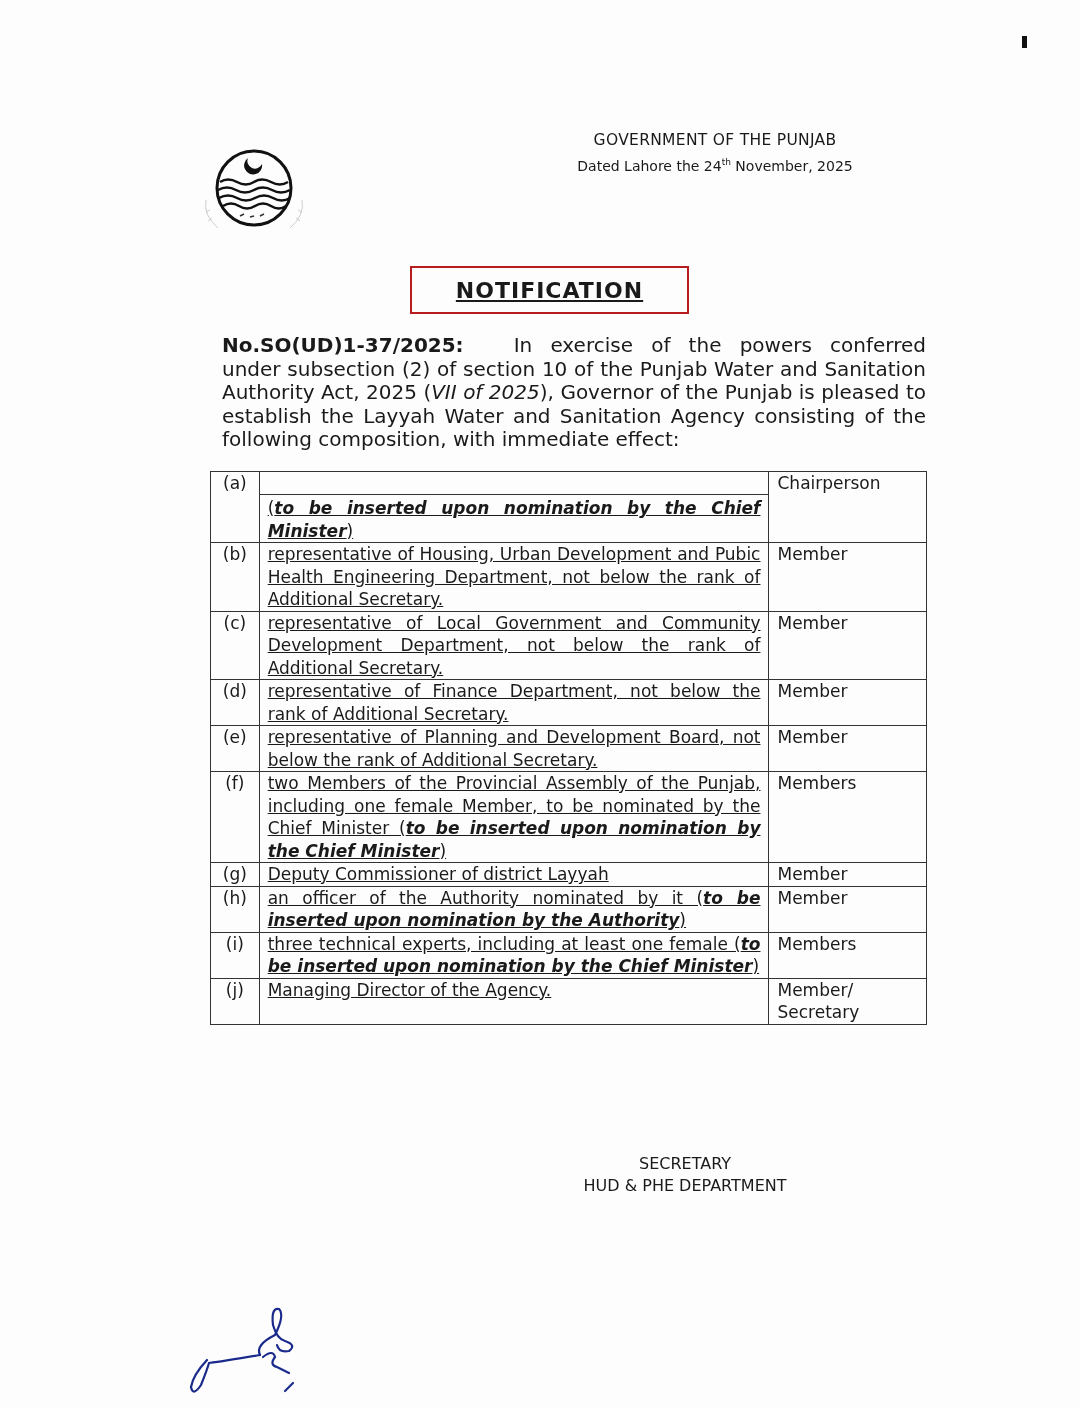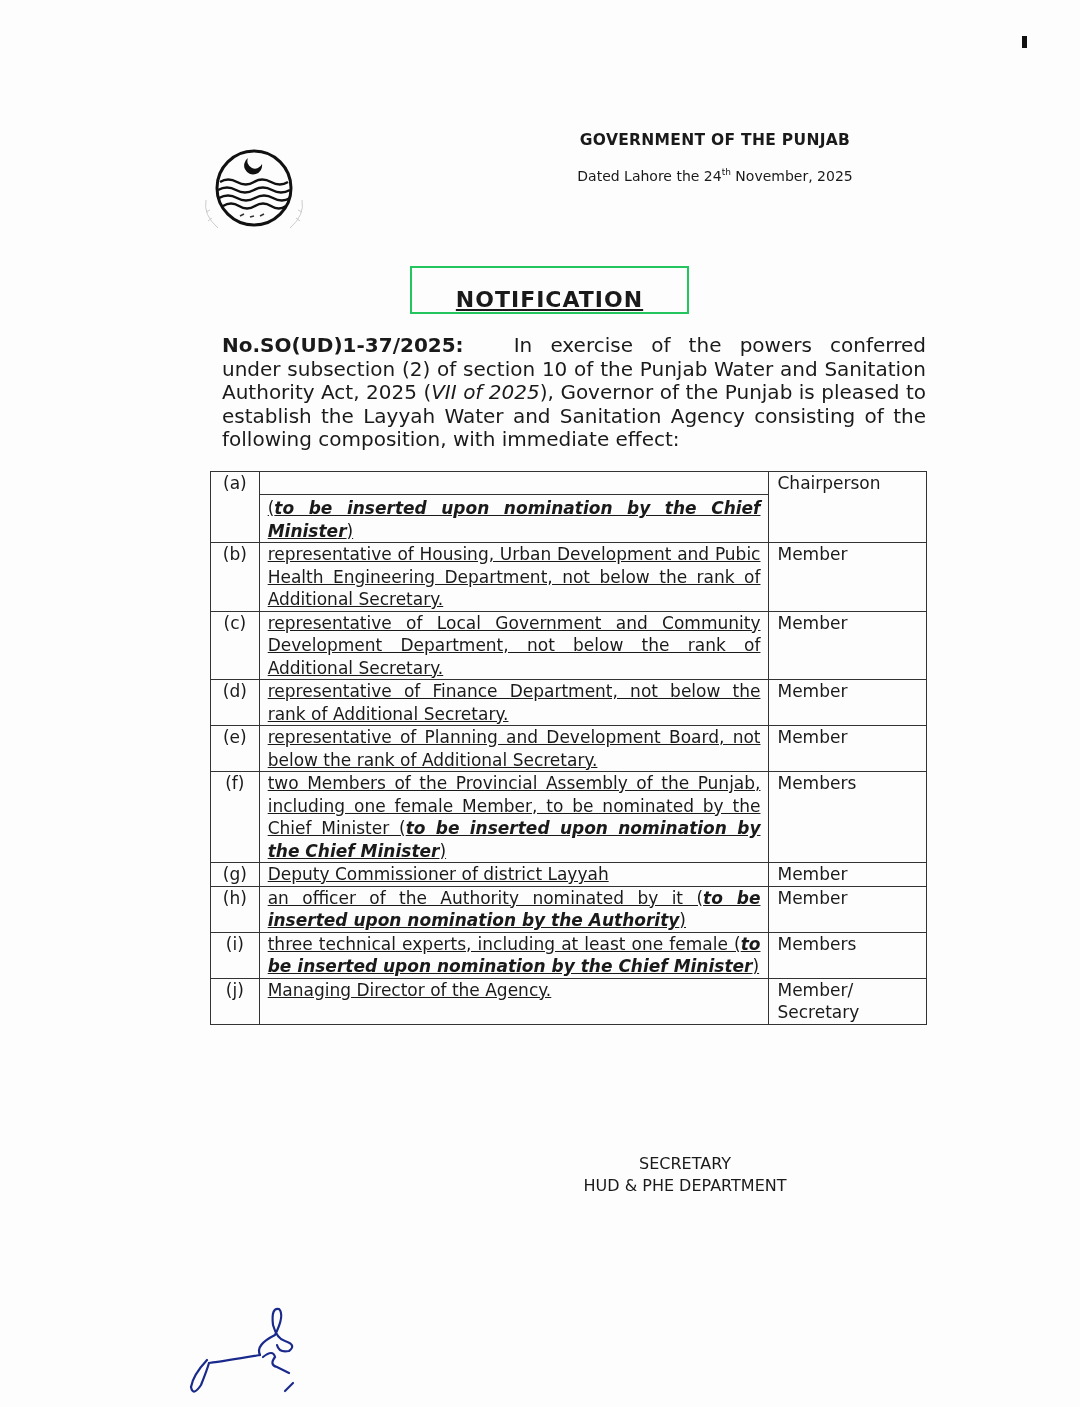--- a/index.html
+++ b/index.html
@@ -1,25 +1,25 @@
 <!DOCTYPE html>
 <html><head>
 <meta charset="utf-8">
 <style>
   html, body { margin:0; padding:0; }
   body { width:1080px; height:1407px; background:#fdfdfd; position:relative; overflow:hidden;
          font-family:"DejaVu Sans", sans-serif; color:#1a1a1a; }
   .mark { position:absolute; left:1022px; top:36px; width:5px; height:12px; background:#111; }
   .logo { position:absolute; left:198px; top:140px; width:112px; height:95px; }
   .hdr { position:absolute; left:480px; top:130px; width:470px; text-align:center; }
-  .hdr .l { font-weight:bold; font-size:15.5px; line-height:20px; letter-spacing:0.3px; }
-  .hdr .date { font-size:14px; margin-top:17px; }
+  .hdr .l { font-weight:normal; font-size:15.5px; line-height:20px; letter-spacing:0.3px; }
+  .hdr .date { font-size:14px; margin-top:7px; }
   .hdr sup { font-size:9px; }
-  .notif { position:absolute; left:410px; top:266px; width:279px; height:48px; border:2px solid #22c55e;
-           display:flex; align-items:flex-end; justify-content:center; box-sizing:border-box; }
+  .notif { position:absolute; left:410px; top:266px; width:279px; height:48px; border:2px solid #b91c1c;
+           display:flex; align-items:center; justify-content:center; box-sizing:border-box; }
   .notif span { font-weight:bold; font-size:22px; text-decoration:underline; letter-spacing:1px; }
   .para { position:absolute; left:222px; top:334px; width:704px; font-size:20px; line-height:23.5px;
           text-align:justify; }
   .para .no { font-weight:bold; margin-right:50px; }
   table { position:absolute; left:210px; top:471px; width:717px; border-collapse:collapse;
           font-size:17px; line-height:22.5px; }
   td { border:1.5px solid #333; vertical-align:top; padding:0 8px; }
   td.lbl { width:46px; text-align:center; padding:0; }
   td.desc { width:475px; text-align:justify;text-decoration:underline; }
   td.role { width:135px; text-align:left; }

